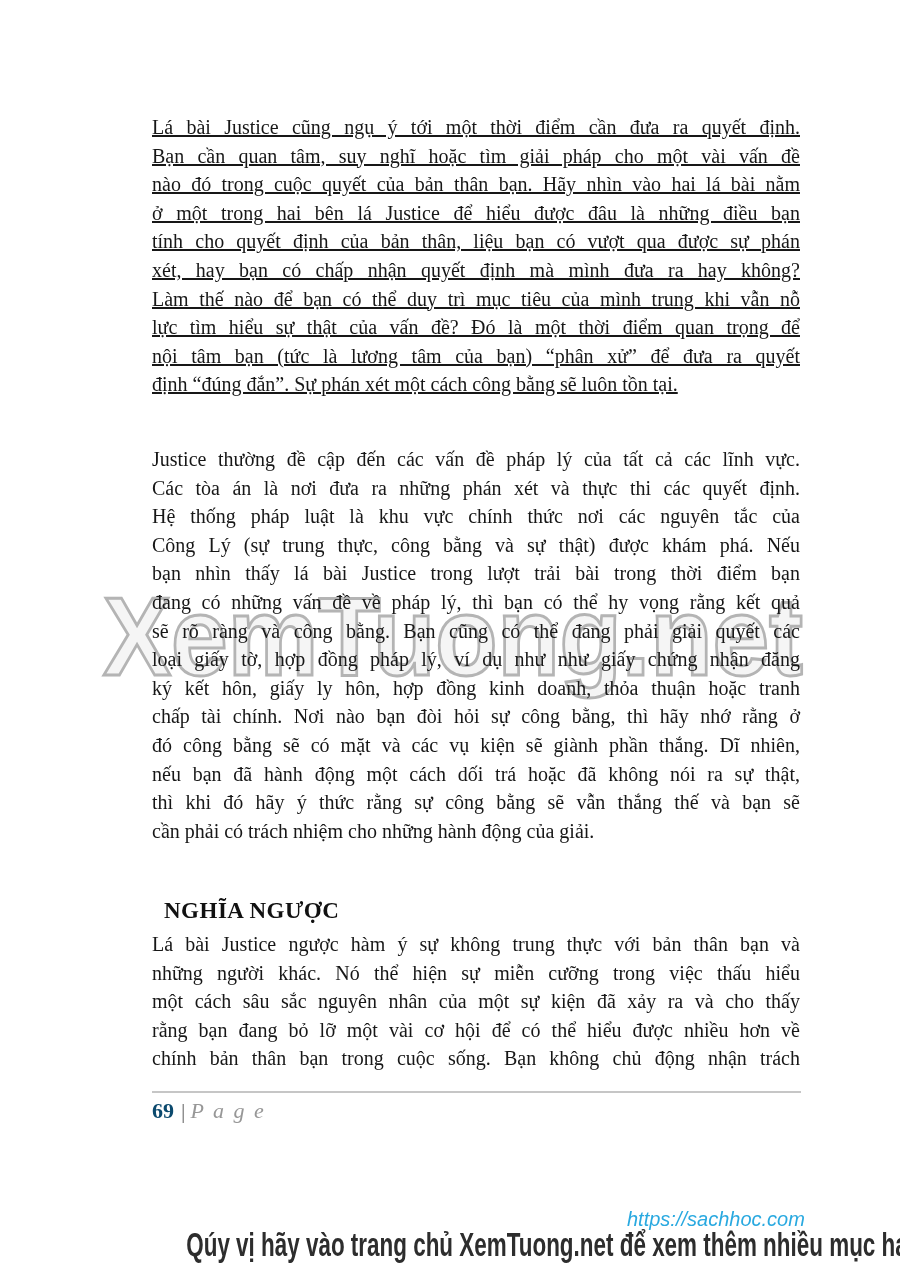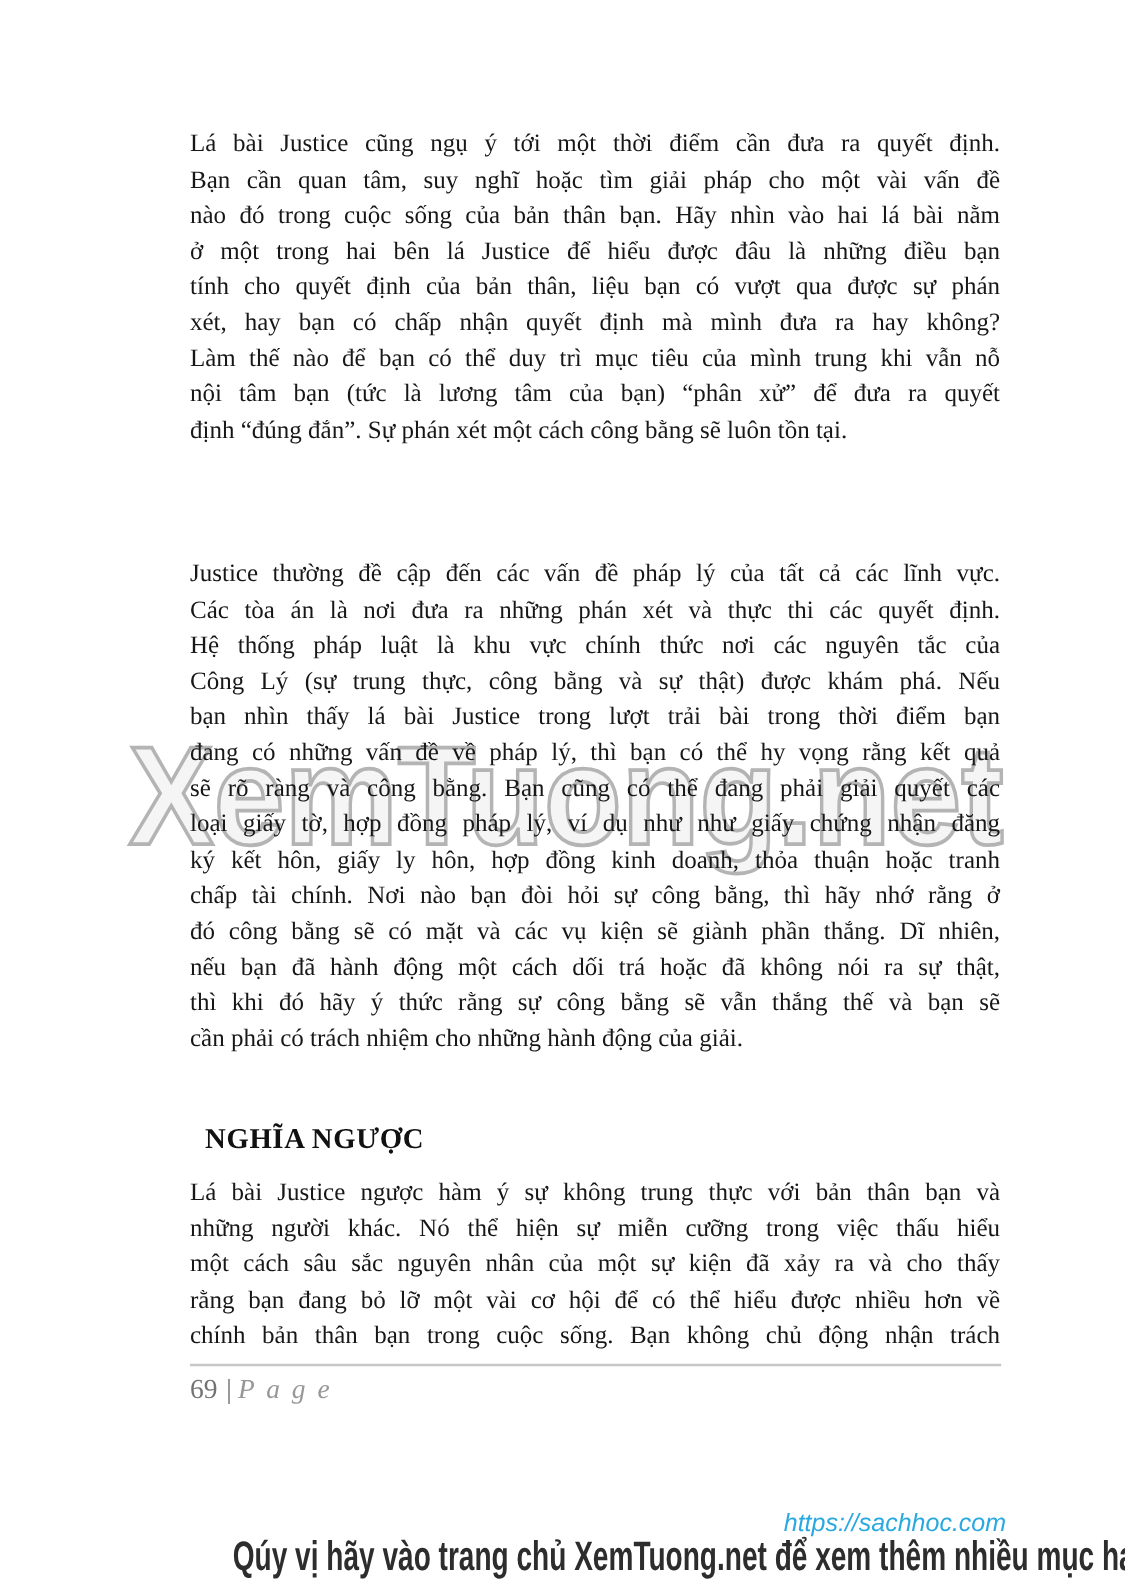--- a/index.html
+++ b/index.html
@@ -7,38 +7,38 @@
     position:relative; width:900px; height:1274px; background:#ffffff;
     font-family:"Liberation Serif", serif; overflow:hidden;
   }
   
   .para {
     position:absolute; left:152px; width:648px;
     font-size:20px; line-height:28.6px; color:#171717; z-index:2;
   }
   .para .line { text-align:justify; text-align-last:justify; height:28.6px; overflow:visible; }
   .para .line.last { text-align-last:left; }
-  .p1 { top:101px; }
+  .p1 { top:113px;text-decoration:underline; }
   .p2 { top:445px; }
-  .p3 { top:930px;margin-top:10px; }
+  .p3 { top:930px; }
   .heading {
     position:absolute; left:152px; top:886px; width:648px; margin:12px;
     font-size:23px; font-weight:bold; color:#111111; letter-spacing:0.5px; z-index:2;
   }
   
   .watermark { position:absolute; left:95px; top:563px; z-index:1; pointer-events:none; }
   
   .footer-rule {
     position:absolute; left:152px; top:1091px; width:649px; height:2px;
     background:#c6c6c6; z-index:2;
   }
   .footer {
     position:absolute; left:152px; top:1098px; font-size:22px; z-index:2;
   }
-  .footer .pgnum { font-weight:normal; color:#737373; }
+  .footer .pgnum { font-weight:bold; color:#0c4a6e; }
   .footer .sep { color:#6f6f6f; margin:0 5px 0 7px; font-weight:normal; }
   .footer .pglabel { color:#979797; letter-spacing:2px;font-style:italic; }
   
   .sachhoc-link {
     position:absolute; left:627px; top:1208px; z-index:3;
     font-family:"Liberation Sans", sans-serif; font-size:20px;
     text-decoration:none; white-space:nowrap; cursor:pointer;font-style:italic;
   }
   .banner {
     position:absolute; left:0; top:1226px; width:900px; text-align:center; z-index:3;
@@ -54,25 +54,26 @@
 
 <div class="page">
 
   <svg class="watermark" width="720" height="150" viewBox="0 0 720 150">
     <text x="8" y="112" textLength="700" lengthAdjust="spacingAndGlyphs" font-family="Liberation Sans, sans-serif" font-weight="bold" font-size="112" fill="rgba(0,0,0,0.04)" stroke="#b4b4b4" stroke-width="3">XemTuong.net</text>
   </svg>
 
   <div class="para p1">
       <div class="line">Lá bài Justice cũng ngụ ý tới một thời điểm cần đưa ra quyết định.</div>
       <div class="line">Bạn cần quan tâm, suy nghĩ hoặc tìm giải pháp cho một vài vấn đề</div>
-      <div class="line">nào đó trong cuộc sống của bản thân bạn. Hãy nhìn vào hai lá bài nằm</div>
+      <div class="line">nào đó trong cuộc quyết của bản thân bạn. Hãy nhìn vào hai lá bài nằm</div>
       <div class="line">ở một trong hai bên lá Justice để hiểu được đâu là những điều bạn</div>
       <div class="line">tính cho quyết định của bản thân, liệu bạn có vượt qua được sự phán</div>
       <div class="line">xét, hay bạn có chấp nhận quyết định mà mình đưa ra hay không?</div>
       <div class="line">Làm thế nào để bạn có thể duy trì mục tiêu của mình trung khi vẫn nỗ</div>
+      <div class="line">lực tìm hiểu sự thật của vấn đề? Đó là một thời điểm quan trọng để</div>
       <div class="line">nội tâm bạn (tức là lương tâm của bạn) “phân xử” để đưa ra quyết</div>
       <div class="line last">định “đúng đắn”. Sự phán xét một cách công bằng sẽ luôn tồn tại.</div>
     </div>
 
   <div class="para p2">
       <div class="line">Justice thường đề cập đến các vấn đề pháp lý của tất cả các lĩnh vực.</div>
       <div class="line">Các tòa án là nơi đưa ra những phán xét và thực thi các quyết định.</div>
       <div class="line">Hệ thống pháp luật là khu vực chính thức nơi các nguyên tắc của</div>
       <div class="line">Công Lý (sự trung thực, công bằng và sự thật) được khám phá. Nếu</div>
       <div class="line">bạn nhìn thấy lá bài Justice trong lượt trải bài trong thời điểm bạn</div>

